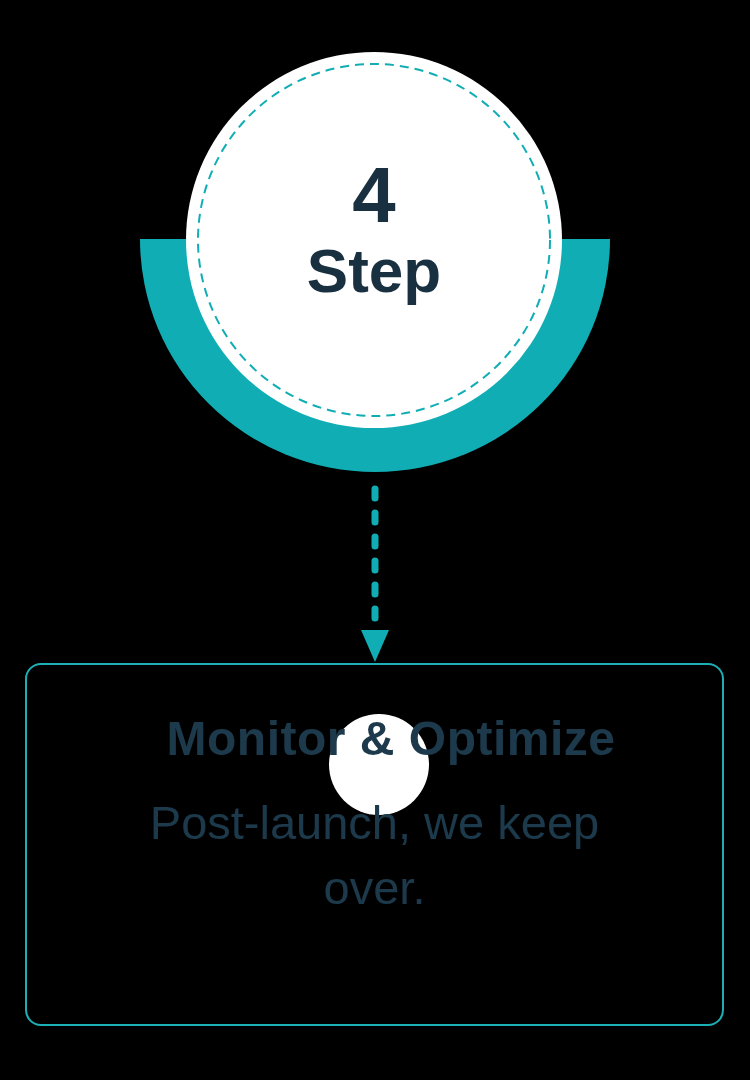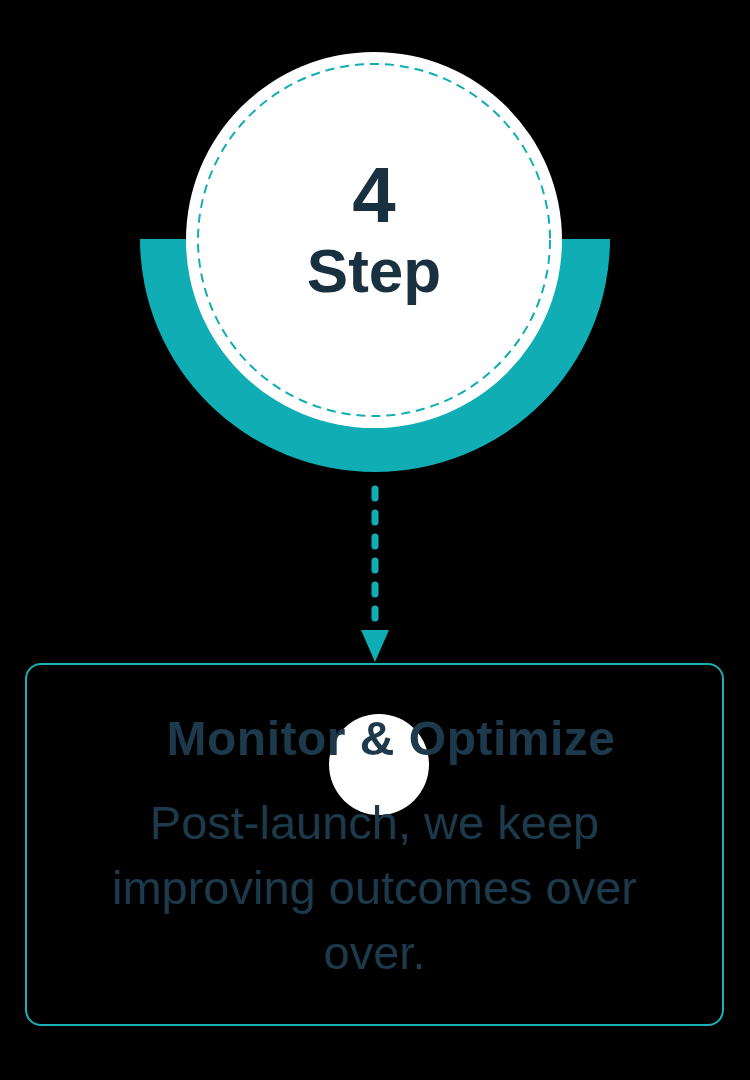--- a/index.html
+++ b/index.html
@@ -153,18 +153,17 @@
   <svg class="arrow-down" viewBox="0 0 70 186">
     <line x1="35" y1="7" x2="35" y2="150"></line>
     <polygon points="21,148 49,148 35,180"></polygon>
   </svg>
 
   <div class="step-card">
     <div class="blob"></div>
     <div class="card-title">Monitor &amp; Optimize</div>
     <div class="card-desc">
       <span>Post-launch, we keep</span>
-      <span>improving outcomes over</span>
       <span>over.</span>
     </div>
   </div>
 
 </div>
 
 </body></html>

